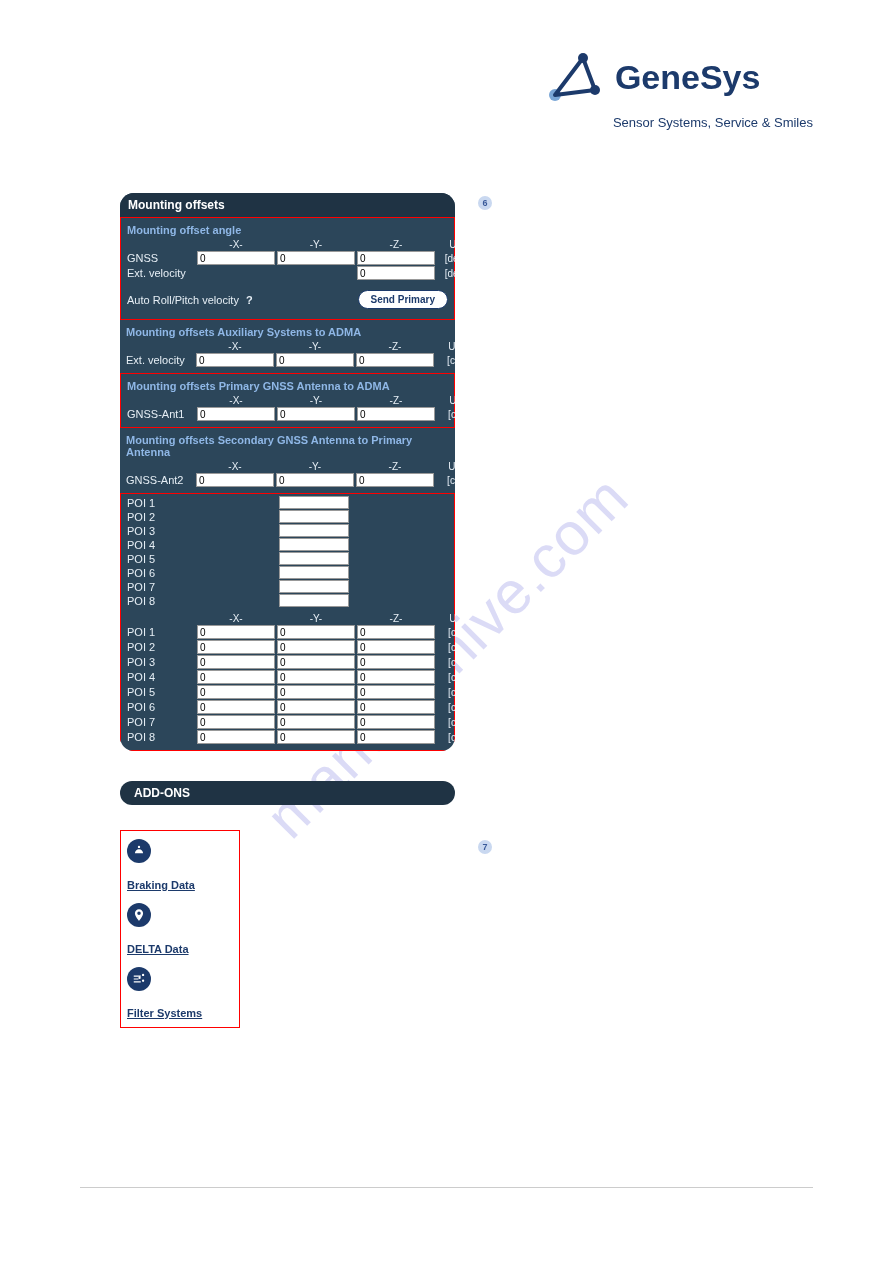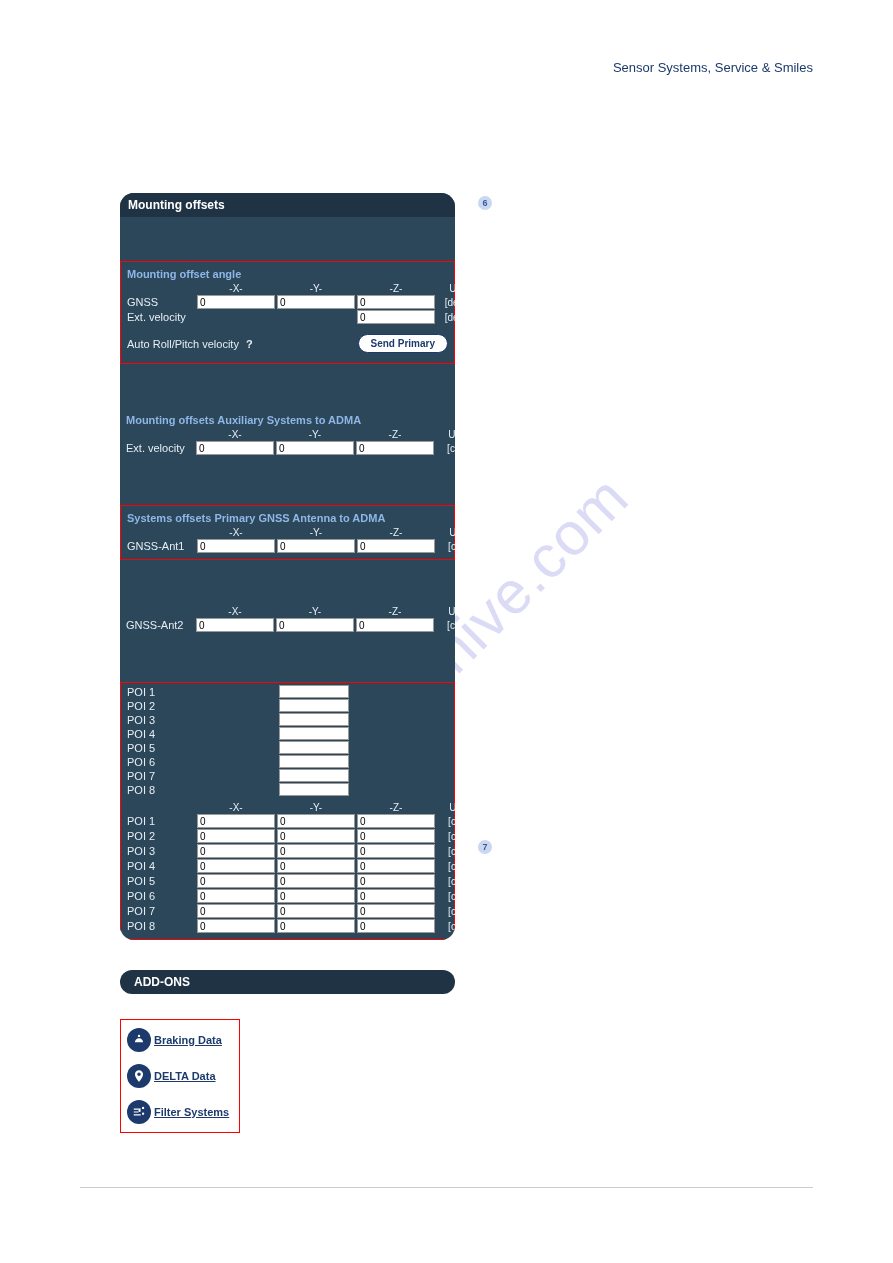--- a/index.html
+++ b/index.html
@@ -35,21 +35,20 @@
   }
   .panel-title {
     background: #1f3344;
     color: #fff;
     font-weight: bold;
     font-size: 12px;
     padding: 5px 8px;
   }
   .section {
     padding: 2px 6px 6px 6px;
-    margin-top: 44px;
   }
   .section-title {
     color: #8fb7e6;
     font-size: 11px;
     font-weight: bold;
     padding: 4px 0 3px 0;
   }
   .outline-red { border: 1px solid red; }
   .grid {
     display: grid;
@@ -114,21 +113,21 @@
   }
   .addons-box {
     margin-top: 25px;
     border: 1px solid red;
     width: 120px;
     padding: 8px 6px;
     display: flex;
     flex-direction: column;
     gap: 12px;
   }
-  .addon-item { display:flex; align-items:center; gap:3px; }
+  .addon-item { display:flex; gap:16px;flex-direction:column; }
   .addon-icon {
     width: 24px; height: 24px; border-radius: 50%;
     background: #1c3a6b; display:flex; align-items:center; justify-content:center;
     flex-shrink:0;
   }
   .addon-link {
     color: #1c3a6b; font-size: 11px; font-weight:bold; text-decoration: underline;
   }
   .badge {
     position: absolute;
@@ -153,20 +152,31 @@
   .footer-line {
     position:absolute;
     left:80px; right:80px; bottom:75px;
     border-top:1px solid #ccc;
   }
 </style>
 </head>
 <body>
 
 <div class="logo-area">
+  <div class="logo-row">
+    <span class="logo-glyph">
+      <svg viewBox="0 0 60 55" width="60" height="55">
+        <circle cx="10" cy="45" r="6" fill="#7aa6d6"></circle>
+        <circle cx="38" cy="8" r="5" fill="#1c3a6b"></circle>
+        <circle cx="50" cy="40" r="5" fill="#1c3a6b"></circle>
+        <path d="M10 45 L38 8 L50 40 Z" fill="none" stroke="#1c3a6b" stroke-width="4" stroke-linejoin="round"></path>
+      </svg>
+    </span>
+    <span class="logo-text">GeneSys</span>
+  </div>
   <div class="logo-tag">Sensor Systems, Service &amp; Smiles</div>
 </div>
 
 <div class="badge badge6">6</div>
 <div class="badge badge7">7</div>
 
 <div class="watermark">manualshive.com</div>
 
 <div class="panel-wrap">
 
@@ -214,37 +224,38 @@
 
         <span class="lbl">Ext. velocity</span>
         <input class="val" value="0" style="">
         <input class="val" value="0" style="">
         <input class="val" value="0" style="">
         <span class="unit">[cm]</span>
       </div>
     </div>
 
     <div class="section outline-red">
-      <div class="section-title">Systems offsets Primary GNSS Antenna to ADMA</div>
+      <div class="section-title">Mounting offsets Primary GNSS Antenna to ADMA</div>
       <div class="grid">
         <span></span>
         <span class="hdr">-X-</span>
         <span class="hdr">-Y-</span>
         <span class="hdr">-Z-</span>
         <span class="hdr-unit">Unit</span>
 
         <span class="lbl">GNSS-Ant1</span>
         <input class="val" value="0" style="">
         <input class="val" value="0" style="">
         <input class="val" value="0" style="">
         <span class="unit">[cm]</span>
       </div>
     </div>
 
     <div class="section">
+      <div class="section-title">Mounting offsets Secondary GNSS Antenna to Primary Antenna</div>
       <div class="grid">
         <span></span>
         <span class="hdr">-X-</span>
         <span class="hdr">-Y-</span>
         <span class="hdr">-Z-</span>
         <span class="hdr-unit">Unit</span>
 
         <span class="lbl">GNSS-Ant2</span>
         <input class="val" value="0" style="">
         <input class="val" value="0" style="">

